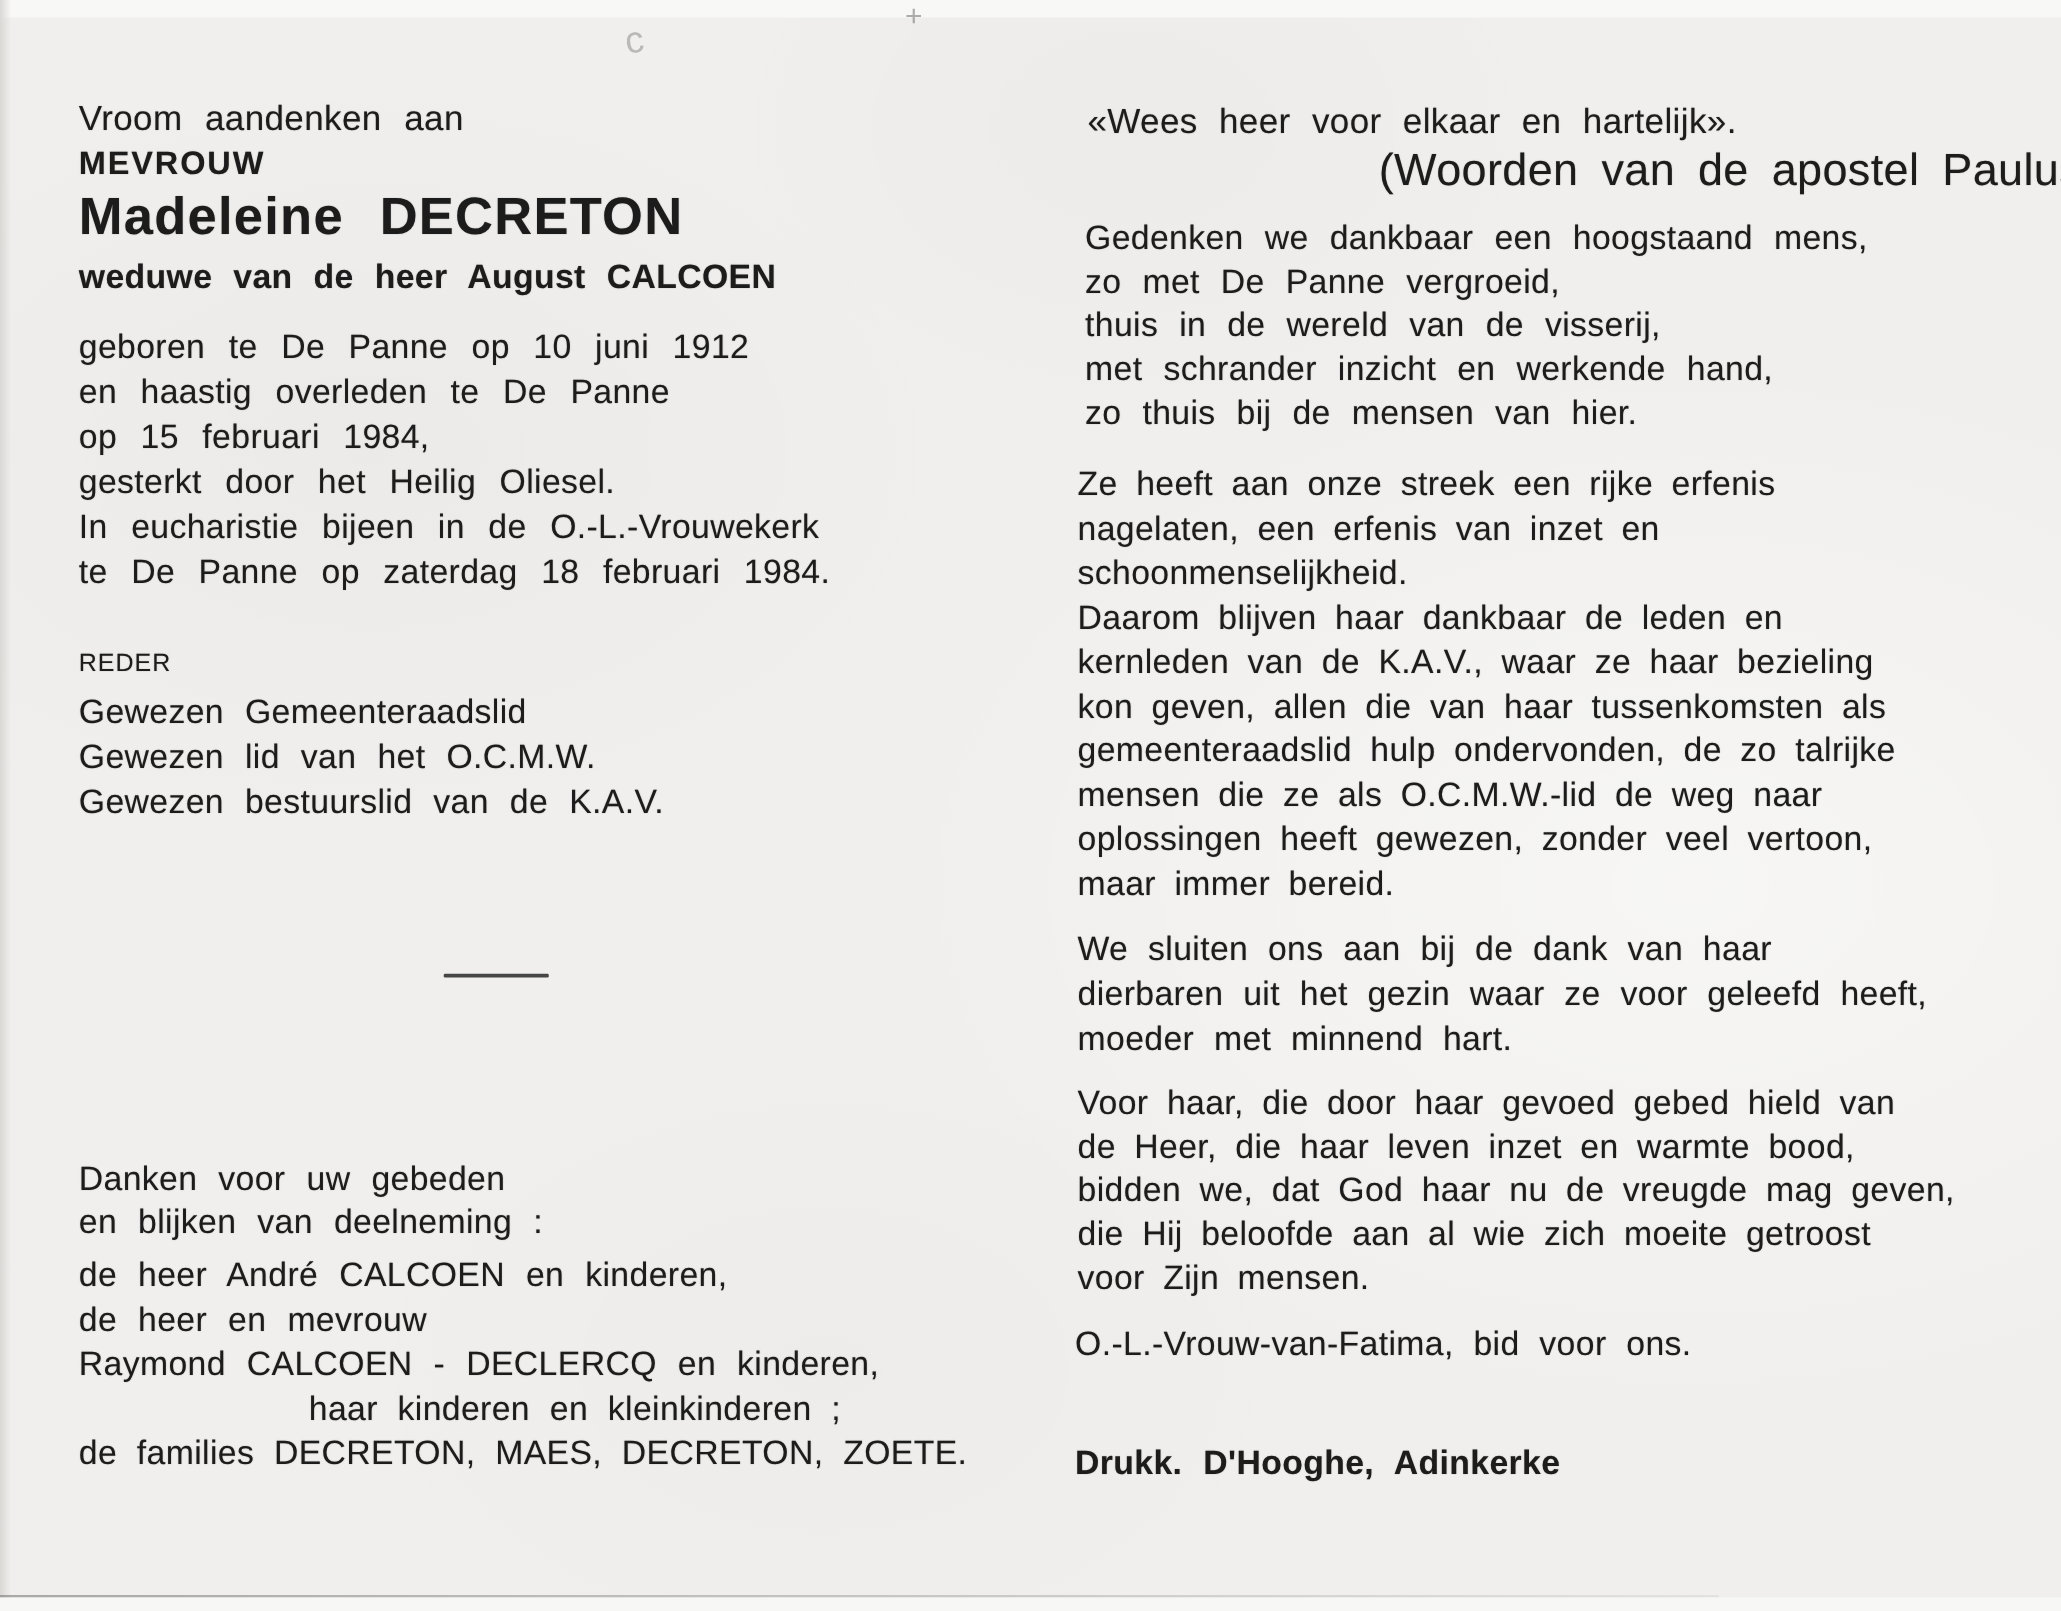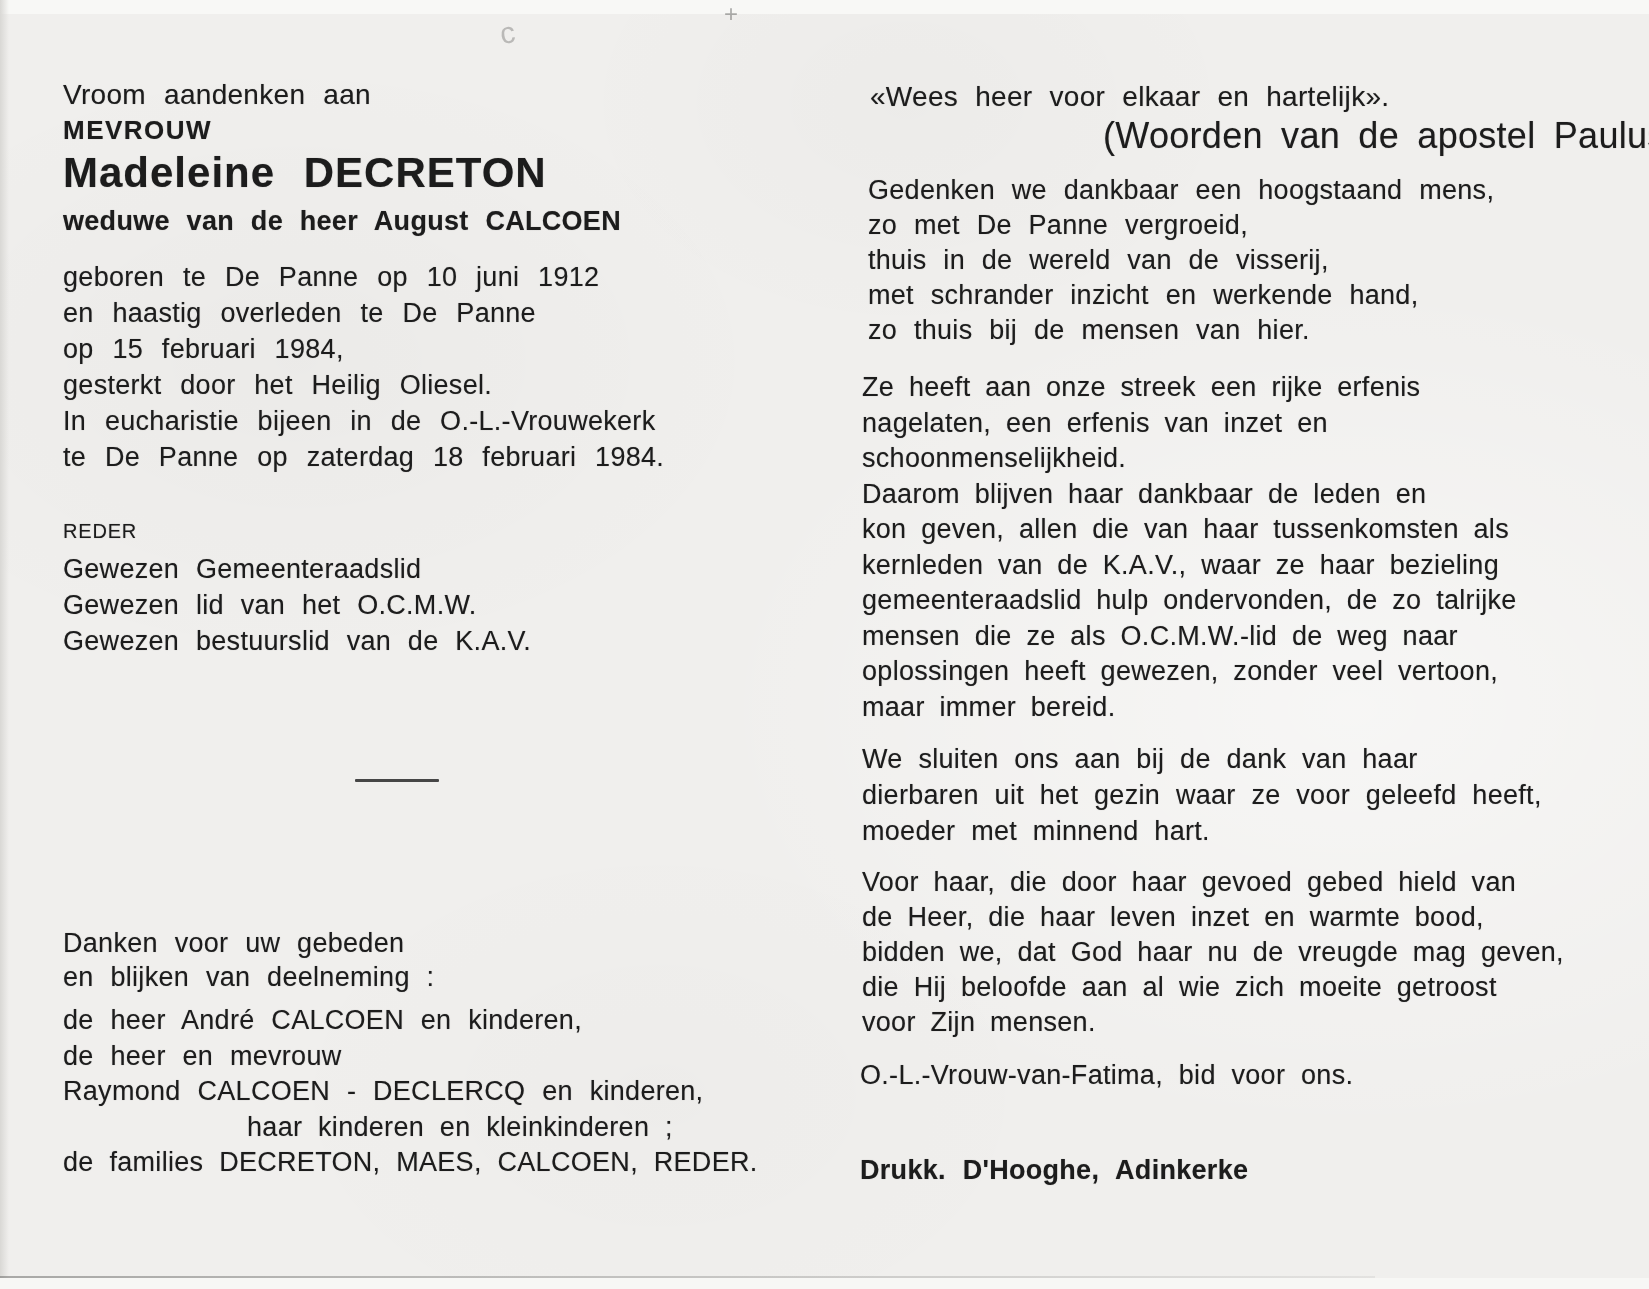--- a/index.html
+++ b/index.html
@@ -107,41 +107,41 @@
     <div class="blk thanks">
         <div class="line">Danken voor uw gebeden</div>
         <div class="line">en blijken van deelneming :</div>
       </div>
     <div class="blk fam">
         <div class="line">de heer André CALCOEN en kinderen,</div>
         <div class="line">de heer en mevrouw</div>
         <div class="line">Raymond CALCOEN - DECLERCQ en kinderen,</div>
       </div>
     <div class="blk fam-indent line">haar kinderen en kleinkinderen ;</div>
-    <div class="blk families line">de families DECRETON, MAES, CALCOEN, REDER.</div>
+    <div class="blk families line">de families DECRETON, MAES, DECRETON, ZOETE.</div>
   </div>
 
   <div class="col col-right">
     <div class="blk quote line">«Wees heer voor elkaar en hartelijk».</div>
     <div class="blk attribution line">(Woorden van de apostel Paulus)</div>
 
     <div class="blk p1">
         <div class="line">Gedenken we dankbaar een hoogstaand mens,</div>
         <div class="line">zo met De Panne vergroeid,</div>
         <div class="line">thuis in de wereld van de visserij,</div>
         <div class="line">met schrander inzicht en werkende hand,</div>
         <div class="line">zo thuis bij de mensen van hier.</div>
       </div>
     <div class="blk p2">
         <div class="line">Ze heeft aan onze streek een rijke erfenis</div>
         <div class="line">nagelaten, een erfenis van inzet en</div>
         <div class="line">schoonmenselijkheid.</div>
         <div class="line">Daarom blijven haar dankbaar de leden en</div>
+        <div class="line">kernleden van de K.A.V., waar ze haar bezieling</div>
         <div class="line">kon geven, allen die van haar tussenkomsten als</div>
-        <div class="line">kernleden van de K.A.V., waar ze haar bezieling</div>
         <div class="line">gemeenteraadslid hulp ondervonden, de zo talrijke</div>
         <div class="line">mensen die ze als O.C.M.W.-lid de weg naar</div>
         <div class="line">oplossingen heeft gewezen, zonder veel vertoon,</div>
         <div class="line">maar immer bereid.</div>
       </div>
     <div class="blk p3">
         <div class="line">We sluiten ons aan bij de dank van haar</div>
         <div class="line">dierbaren uit het gezin waar ze voor geleefd heeft,</div>
         <div class="line">moeder met minnend hart.</div>
       </div>

